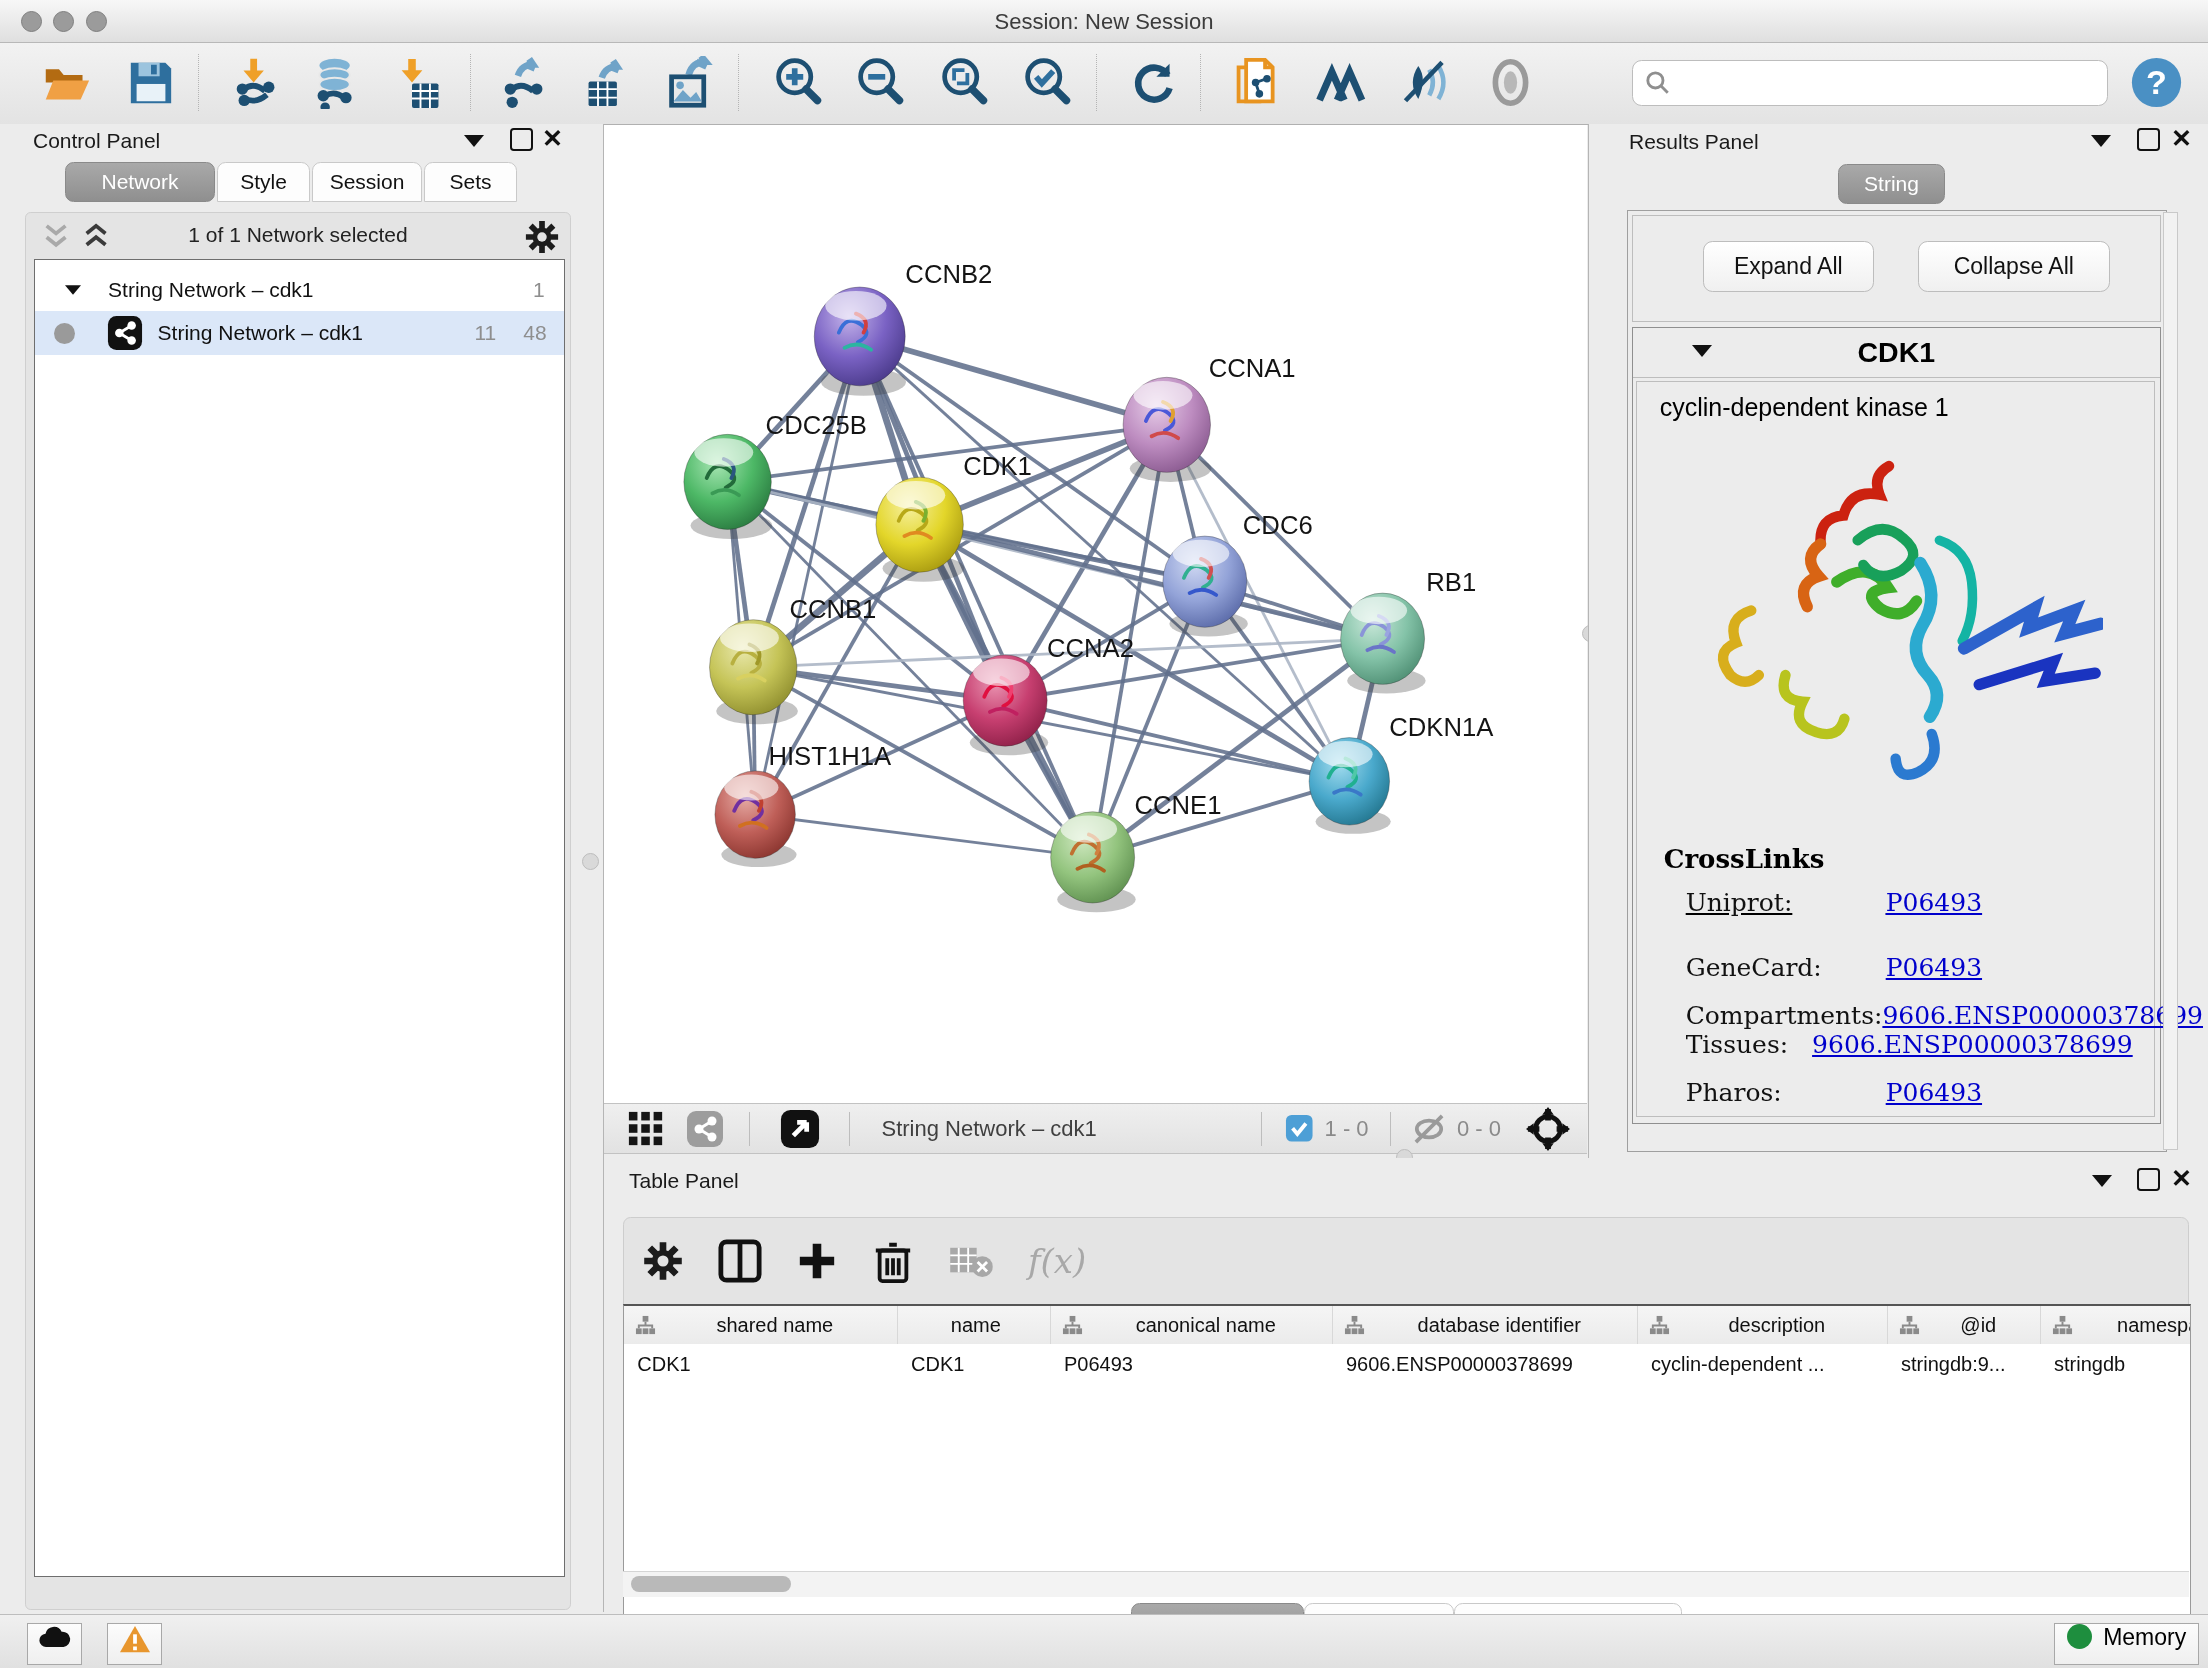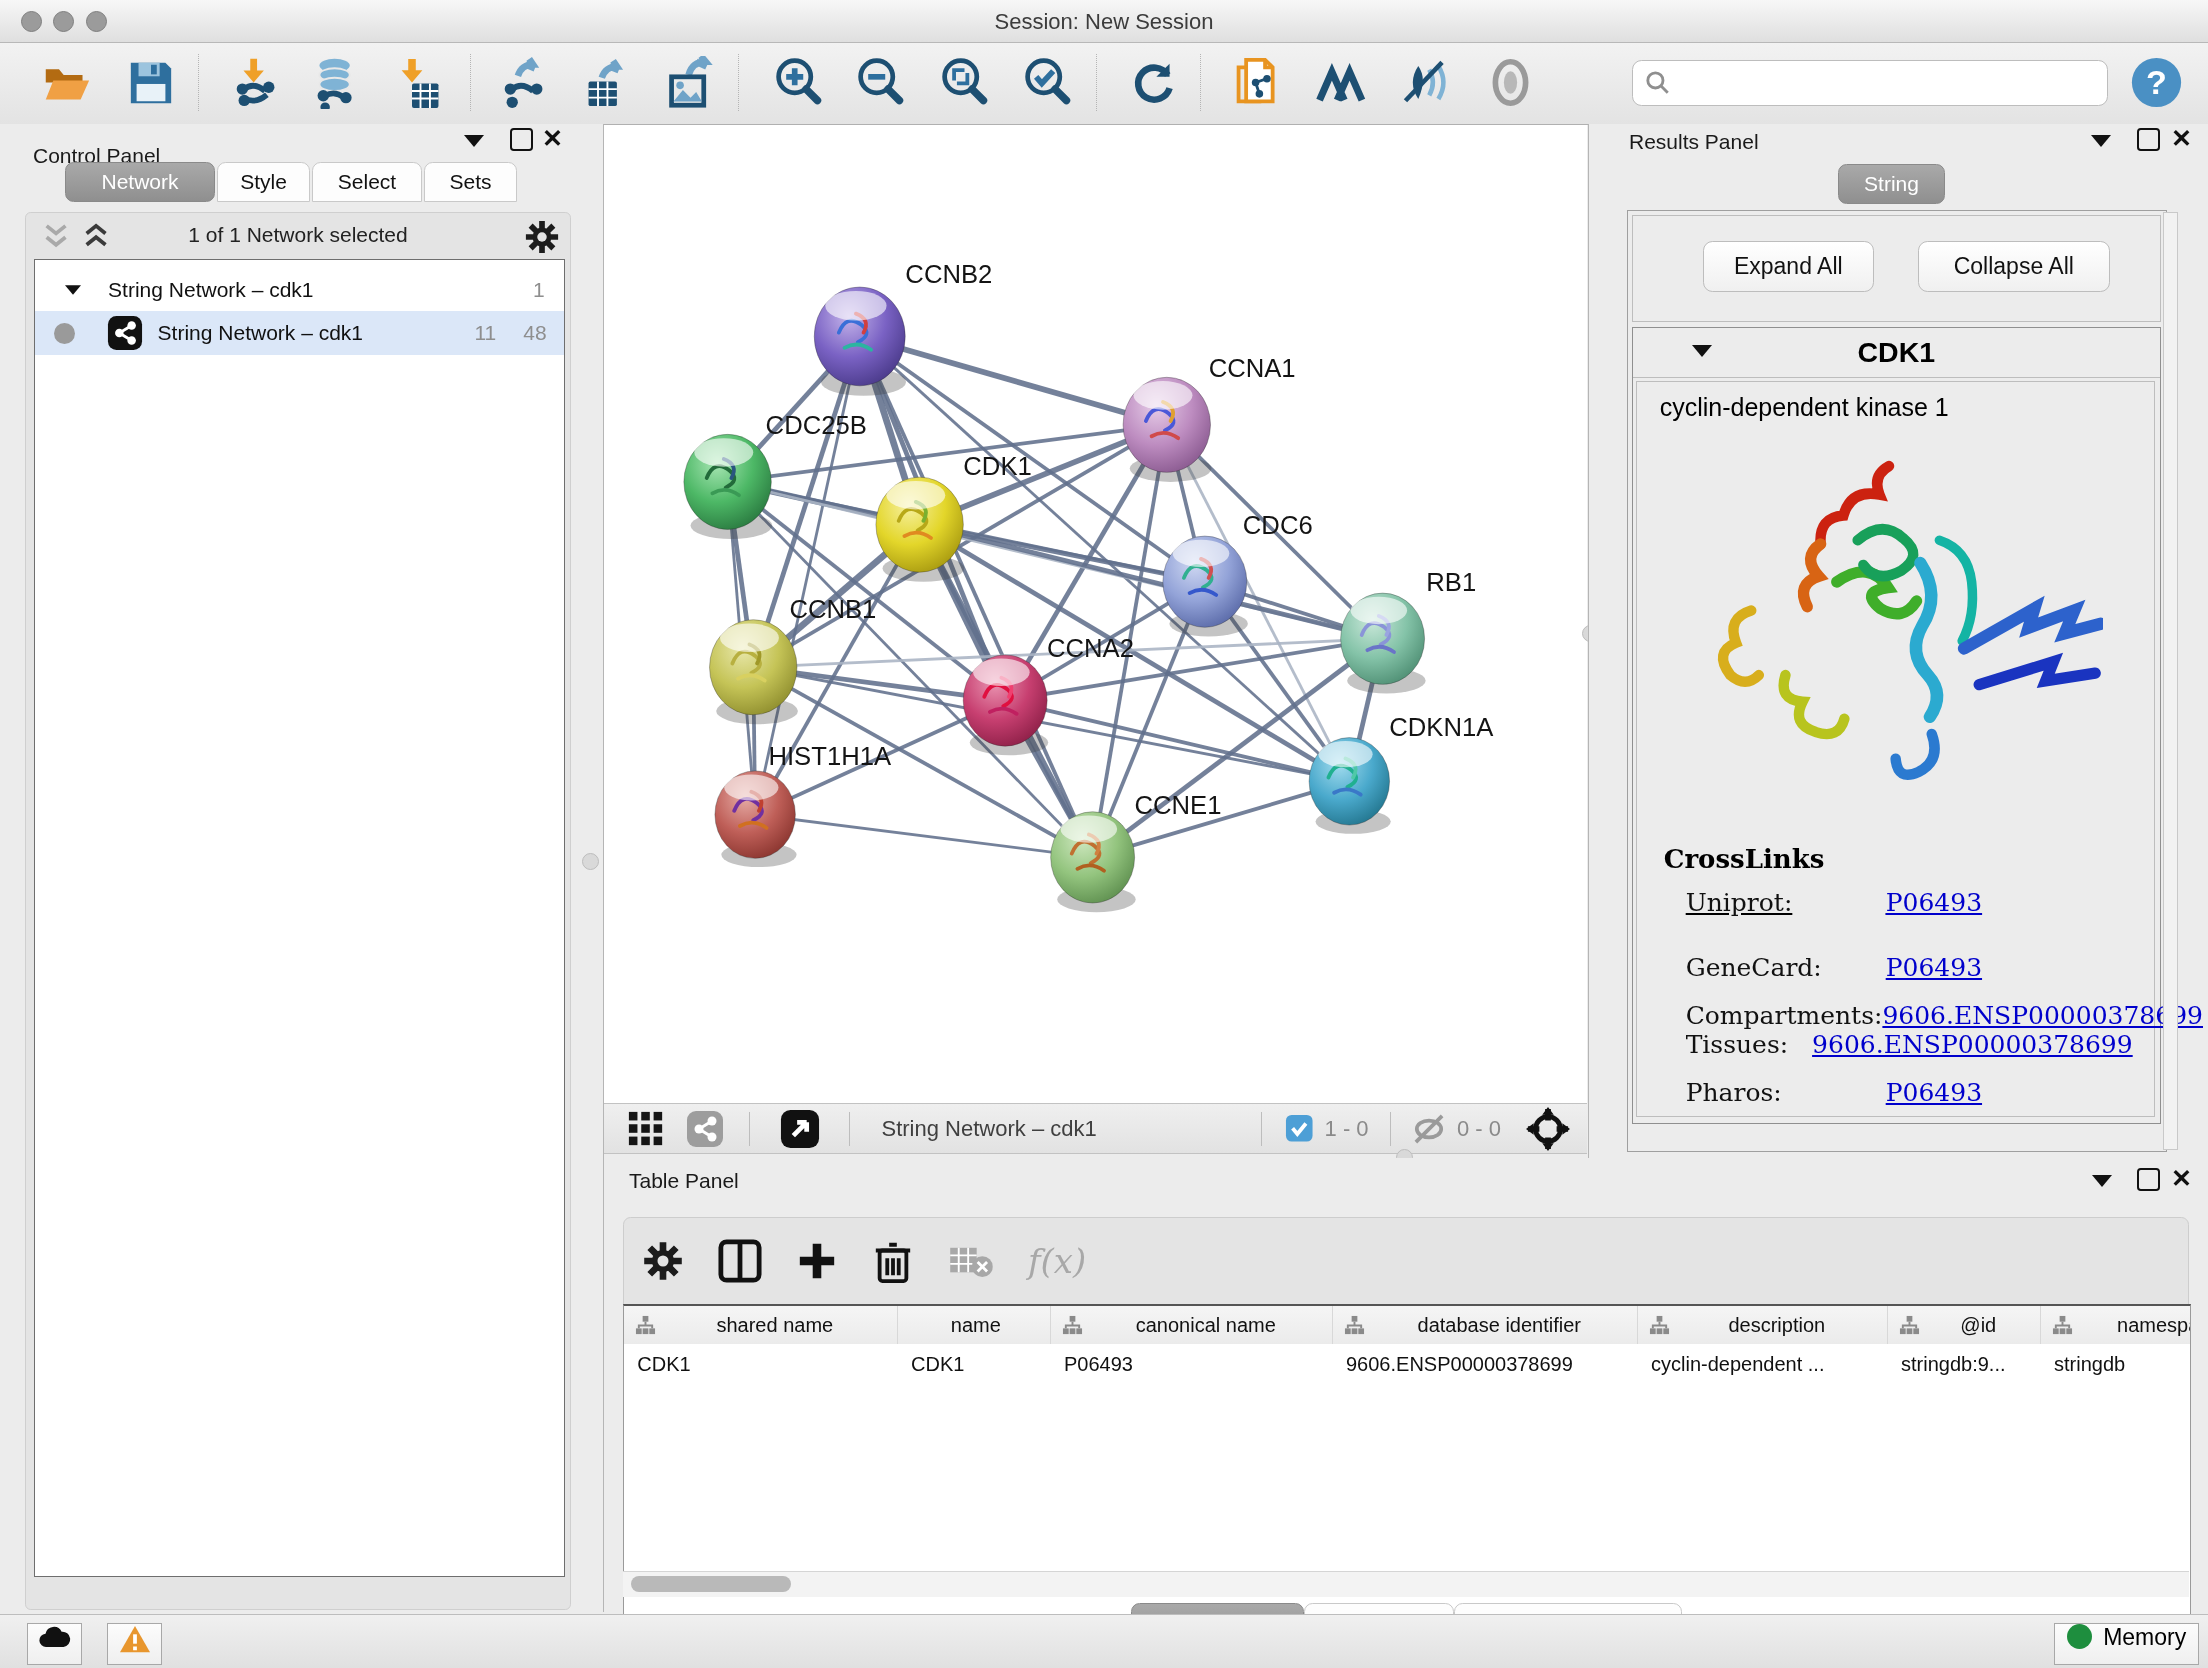--- a/index.html
+++ b/index.html
@@ -221,28 +221,28 @@
     </div>
     <div class="tbtn abs" style="left:2130px">
       <svg width="53" height="53" viewBox="0 0 56 56">
           <circle cx="28" cy="28" r="26" fill="#4a90c4"></circle>
           <text x="28" y="40" text-anchor="middle" font-size="36" font-family="Liberation Sans" font-weight="bold" fill="#fff">?</text>
         </svg>
     </div>
   </div>
 
   <div id="control-panel" class="abs">
-    <div class="abs panel-title" style="left:33px;top:20px">Control Panel</div>
+    <div class="abs panel-title" style="left:33px;top:5px">Control Panel</div>
     <div class="abs tri-down" style="left:464px;top:11.4px"></div>
     <div class="abs sq" style="left:510px;top:3.8px"></div>
     <div class="abs xx" style="left:542px;top:4.8px">✕</div>
 
     <div class="abs tab sel" style="left:65px;top:38px;width:150px">Network</div>
     <div class="abs tab" style="left:217px;top:38px;width:93px">Style</div>
-    <div class="abs tab" style="left:312px;top:38px;width:110px">Select</div>
+    <div class="abs tab" style="left:312px;top:38px;width:110px">Session</div>
     <div class="abs tab" style="left:424px;top:38px;width:93px">Sets</div>
 
     <div id="cp-inner" class="abs">
       <div id="cp-treebar" class="abs">
         <svg class="abs" style="left:15px;top:5.7px" width="32" height="28.5" viewBox="0 0 34 30">
             <path d="M6 4 l10 8 10-8 M6 16 l10 8 10-8" stroke="#a9a9a9" stroke-width="4" fill="none"></path>
           </svg>
         <svg class="abs" style="left:55px;top:5.7px" width="32" height="28.5" viewBox="0 0 34 30">
             <path d="M6 12 l10-8 10 8 M6 24 l10-8 10 8" stroke="#3a3a3a" stroke-width="4" fill="none"></path>
           </svg>

